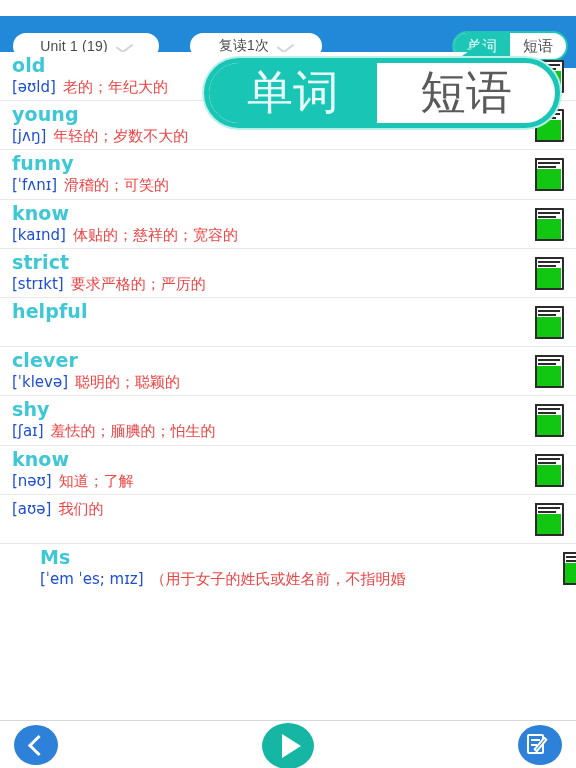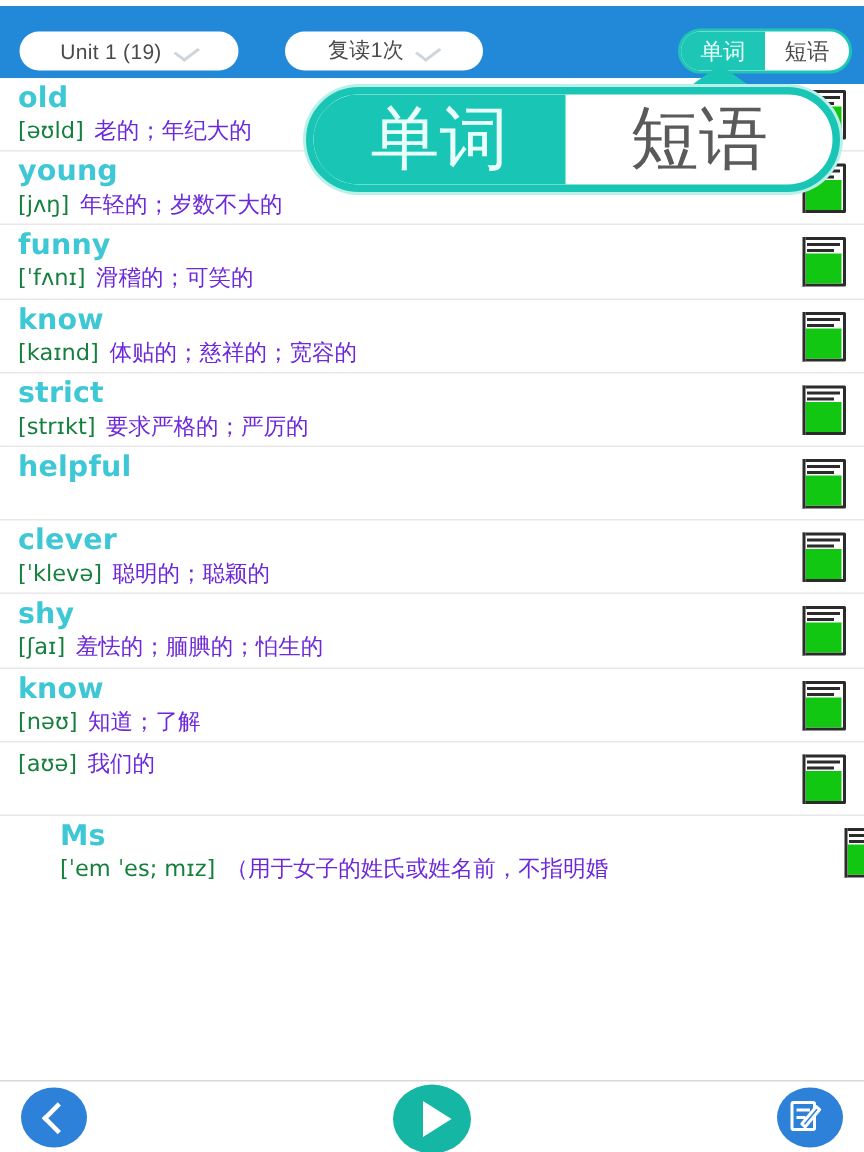--- a/index.html
+++ b/index.html
@@ -6,21 +6,21 @@
   html, body {
     width: 576px; height: 768px;
     font-family: "Liberation Sans", "DejaVu Sans", sans-serif;
     background: #ffffff;
     overflow: hidden;
   }
   #app { position: relative; width: 576px; height: 768px; overflow: hidden; background:#fff; }
 
   
   .topbar {
-    position: absolute; left: 0; top: 4px; width: 576px; height: 52px;
+    position: absolute; left: 0; top: 16px; width: 576px; height: 52px;
     background: #2288d8;
     display: flex; align-items: center;
   }
   .pill {
     height: 26px; border-radius: 13px; background: #ffffff;
     display: flex; align-items: center; justify-content: center;
     color: #4a4a4a; font-size: 14px; white-space: nowrap;
     padding: 0 6px;
   }
   .pill-unit { position: absolute; left: 13px; top: 17px; width: 146px; }
@@ -64,22 +64,22 @@
   .word {
     color: #3ec7d4; font-size: 19px; font-weight: bold; line-height: 21px;
     letter-spacing: .1px;
     font-family: "DejaVu Sans", sans-serif;
   }
   .defline {
     font-size: 15px; line-height: 22px; color: #8a8a8a;
     white-space: nowrap; overflow: hidden;
     font-family: "DejaVu Sans", sans-serif;
   }
-  .phon { color: #15803d; margin-right: 7px; }
-  .mean { color: #6d28d9; }
+  .phon { color: #1d4ed8; margin-right: 7px; }
+  .mean { color: #ef4444; }
 
   
   .book {
     position: absolute; right: 10px; top: 7px;
     width: 34px; height: 35px;
   }
   .book .bcover {
     position:absolute; left:2px; top:1px; width: 30px; height: 33px;
     border: 2px solid #2b2b2b; border-radius: 1px; background:#fff;
   }

